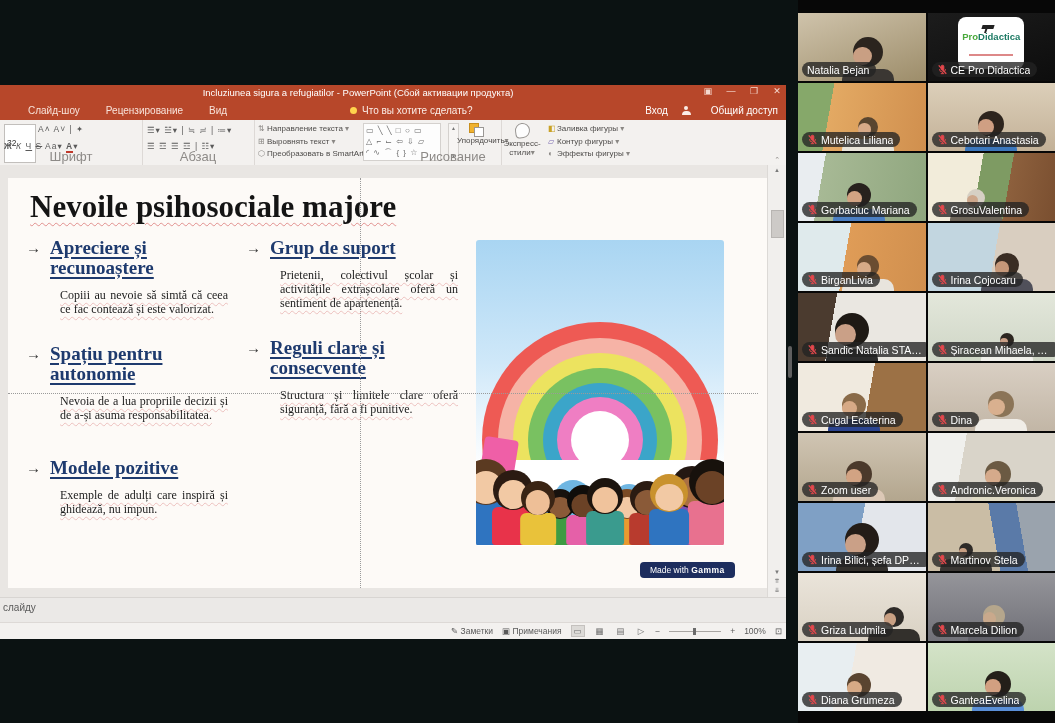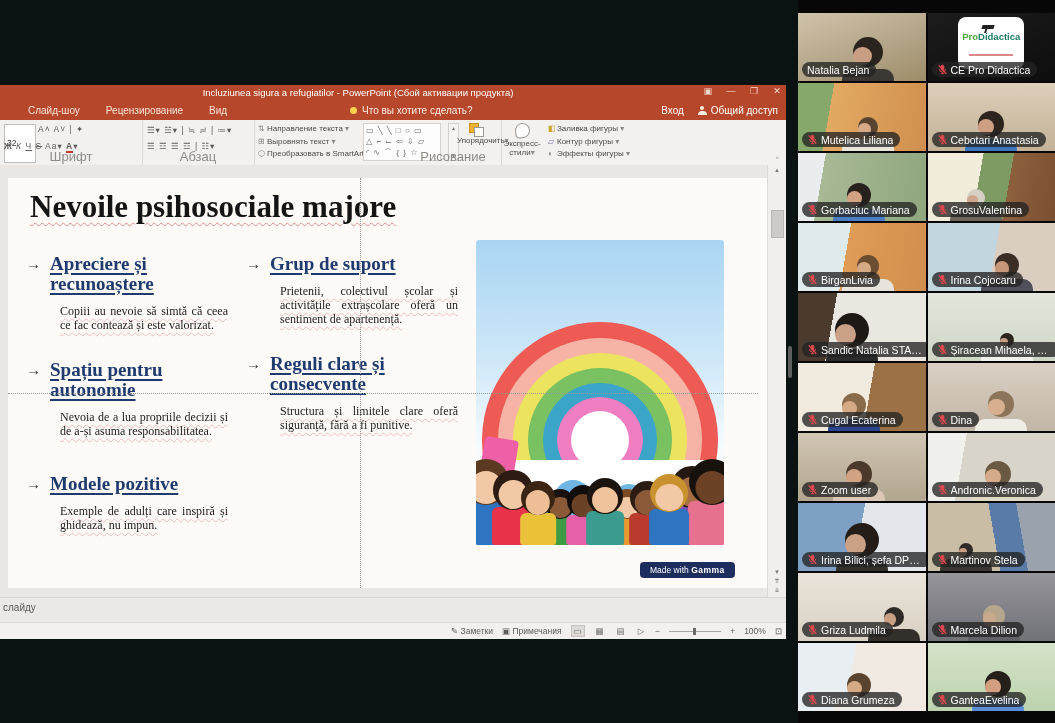--- a/index.html
+++ b/index.html
@@ -52,21 +52,21 @@
   .vs-bot{position:absolute;bottom:2px;left:0;right:0;text-align:center;line-height:9px;}
 
   
   .s-title{position:absolute;left:22px;top:11px;font-family:"Liberation Serif",serif;font-weight:bold;font-size:31px;color:#141414;
            text-decoration:underline wavy rgba(205,70,70,.55);text-decoration-thickness:1px;text-underline-offset:5px;}
   .col{position:absolute;top:60px;font-family:"Liberation Serif",serif;}
   .col1{left:16px;width:214px;}
   .col2{left:236px;width:224px;}
   .sec{position:relative;padding-left:26px;margin-bottom:17px;}
   .sec .arrow{position:absolute;left:2px;top:1px;font-family:"Liberation Sans",sans-serif;font-size:15px;color:#333;}
-  .sec h3{margin:16px 0 7px 0;font-size:19px;line-height:1.05;color:#1e3a6e;
+  .sec h3{margin:0 0 7px 0;font-size:19px;line-height:1.05;color:#1e3a6e;
           text-decoration:underline;text-decoration-thickness:2px;text-underline-offset:3px;}
   .sec p{margin:10px;font-size:12px;line-height:1.17;color:#1c1c1c;text-align:justify;
          text-decoration:underline wavy rgba(210,100,100,.35);text-decoration-thickness:1px;text-underline-offset:3px;}
   .sp1{margin-top:28px;}
   .sp2{margin-top:36px;}
 
   
   .pic{position:absolute;left:468px;top:62px;width:248px;height:306px;overflow:hidden;border-radius:3px;
        background:linear-gradient(180deg,#a9d5f2 0%,#cfe8f9 40%,#eef7fd 62%,#ffffff 75%);}
   .arc{position:absolute;border-radius:50%;}
@@ -143,21 +143,21 @@
         <span>Слайд-шоу</span>
         <span>Рецензирование</span>
         <span>Вид</span>
       </div>
       <div class="tellme">
         <span class="bulb"></span>
         <span>Что вы хотите сделать?</span>
       </div>
       <div class="acct">
         <span>Вход</span>
-        <span style="display:flex;align-items:center;gap:4px;">
+        <span style="display:flex;align-items:center;gap:20px;">
           <span class="avatar-ic"></span>
           <span>Общий доступ</span>
         </span>
       </div>
     </div>
 
     <div class="ribbon">
 
       <div class="grp" style="left:0;width:142px;">
         <input class="fsz" readonly="" value="32" style="">

